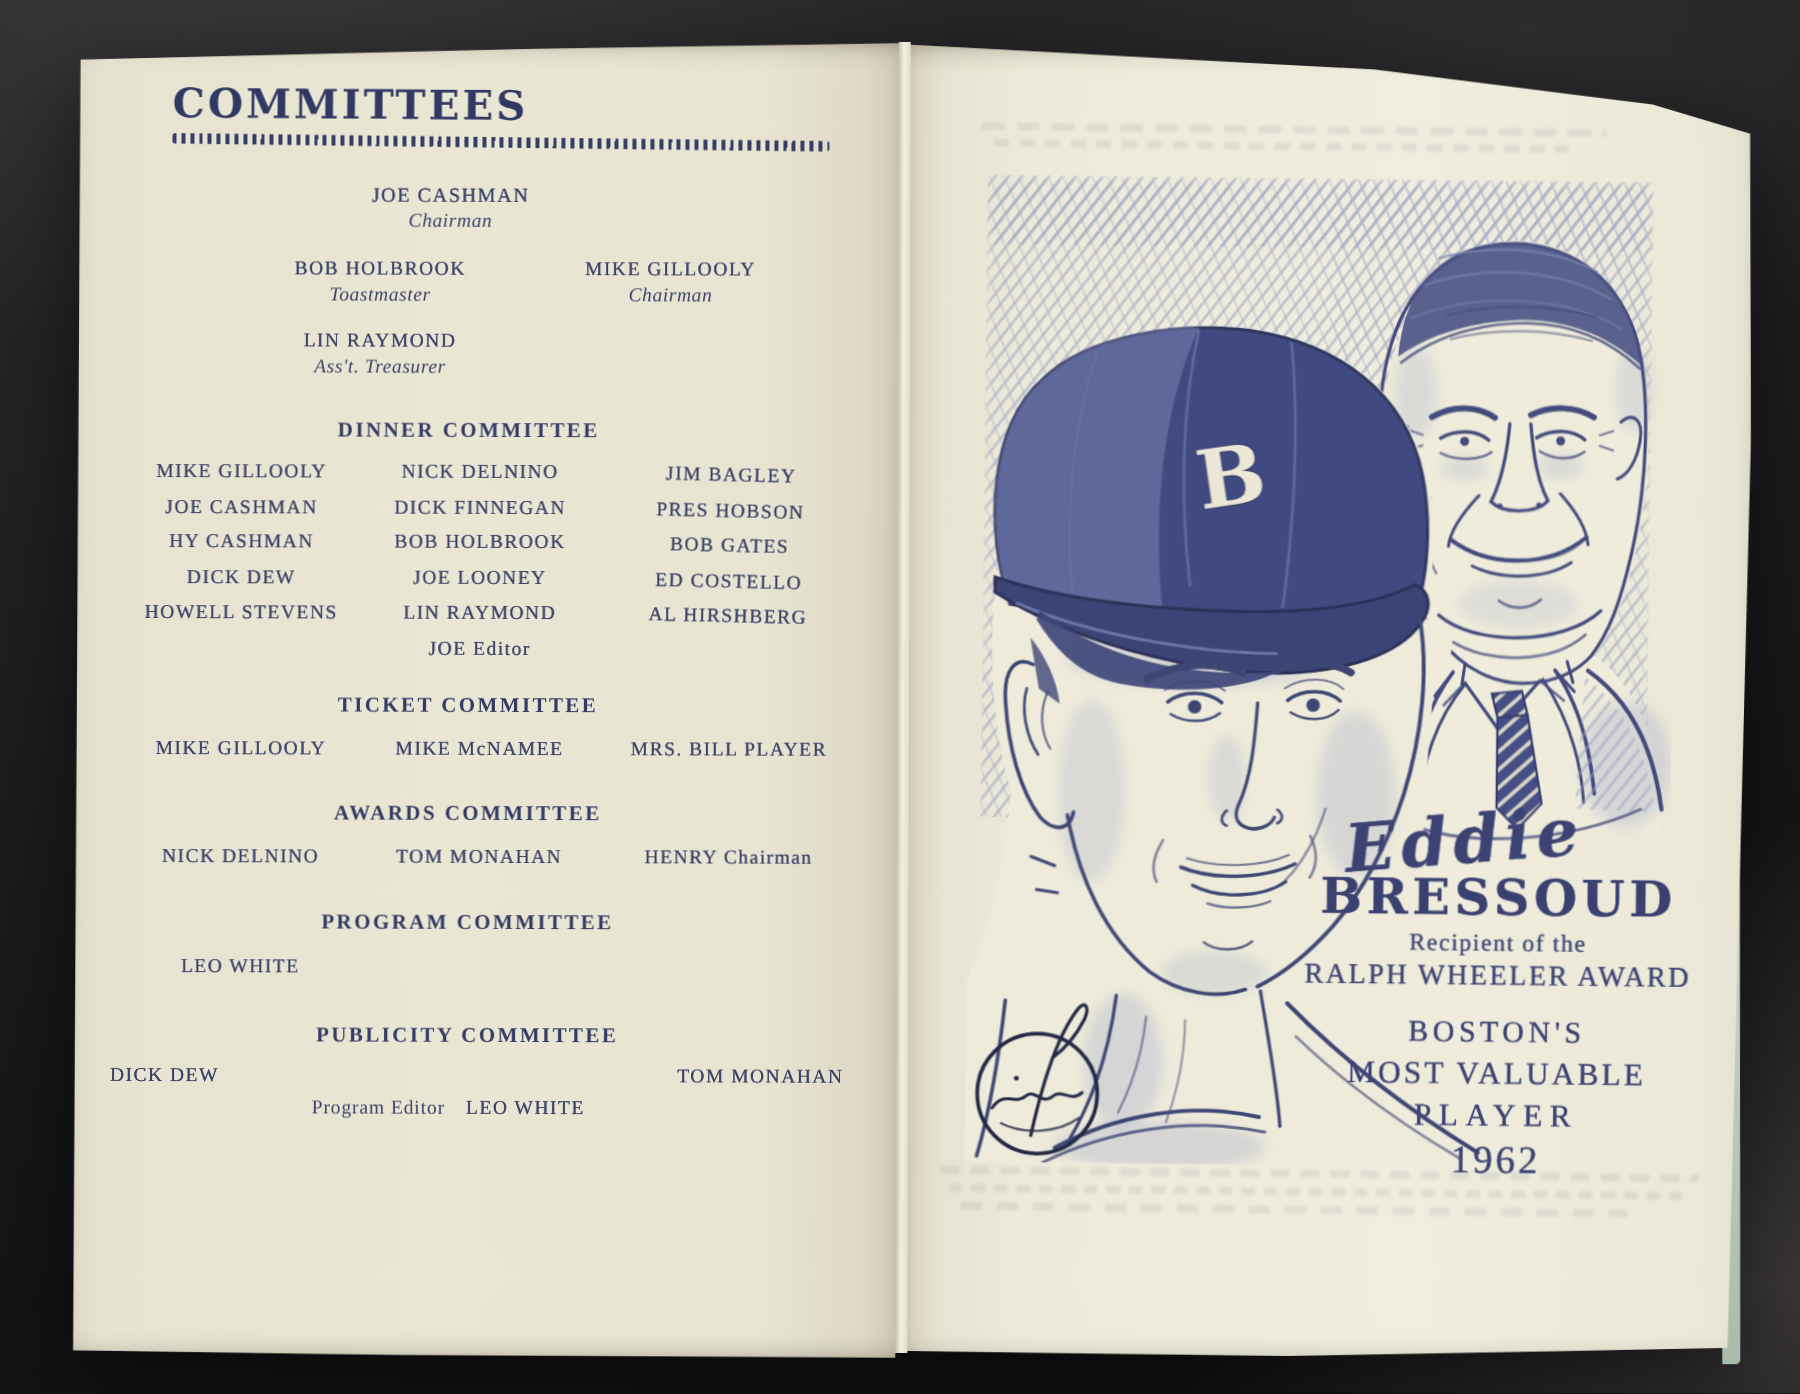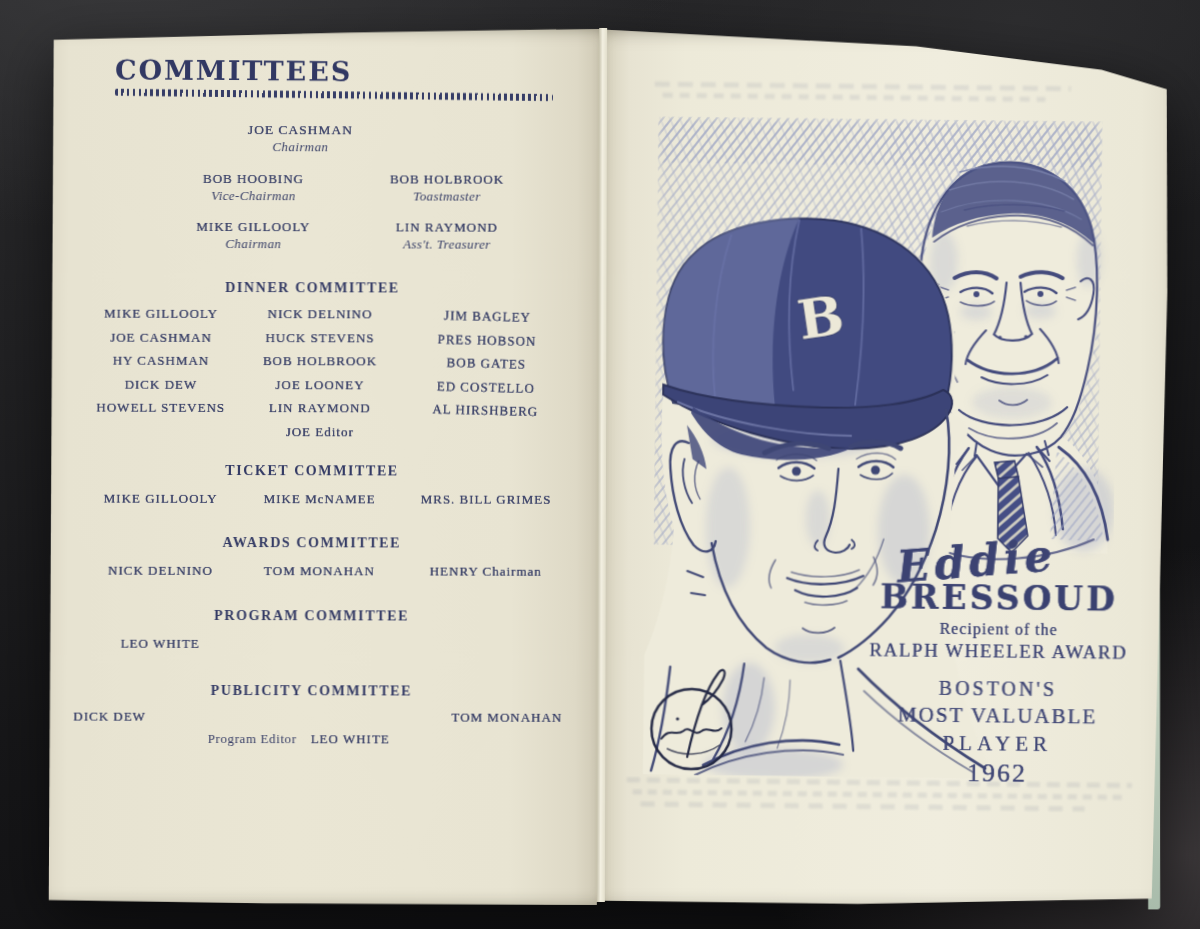--- a/index.html
+++ b/index.html
@@ -138,24 +138,20 @@
         <div class="lp-title">COMMITTEES</div>
         <div class="dotted-rule"></div>
 
         <div class="chairman">
           <div class="name">JOE CASHMAN</div>
           <div class="role">Chairman</div>
         </div>
 
         <div class="officer-grid">
           <div>
-            <div class="name">BOB HOOBING</div>
-            <div class="role">Vice-Chairman</div>
-          </div>
-          <div>
             <div class="name">BOB HOLBROOK</div>
             <div class="role">Toastmaster</div>
           </div>
           <div>
             <div class="name">MIKE GILLOOLY</div>
             <div class="role">Chairman</div>
           </div>
           <div>
             <div class="name">LIN RAYMOND</div>
             <div class="role">Ass't. Treasurer</div>
@@ -166,40 +162,40 @@
         <div class="tri-grid">
           <div>
             <span class="name">MIKE GILLOOLY</span>
             <span class="name">JOE CASHMAN</span>
             <span class="name">HY CASHMAN</span>
             <span class="name">DICK DEW</span>
             <span class="name">HOWELL STEVENS</span>
           </div>
           <div>
             <span class="name">NICK DELNINO</span>
-            <span class="name">HUCK STEVENS</span>
+            <span class="name">DICK FINNEGAN</span>
             <span class="name">BOB HOLBROOK</span>
             <span class="name">JOE LOONEY</span>
             <span class="name">LIN RAYMOND</span>
             <span class="name">JOE Editor</span>
           </div>
           <div class="col3wrap">
             <span class="name">JIM BAGLEY</span>
             <span class="name">PRES HOBSON</span>
             <span class="name">BOB GATES</span>
             <span class="name">ED COSTELLO</span>
             <span class="name">AL HIRSHBERG</span>
           </div>
         </div>
 
         <div class="sec-heading mt-ticket">TICKET COMMITTEE</div>
         <div class="tri-grid single">
           <span class="name">MIKE GILLOOLY</span>
           <span class="name">MIKE McNAMEE</span>
-          <span class="name">MRS. BILL GRIMES</span>
+          <span class="name">MRS. BILL PLAYER</span>
         </div>
 
         <div class="sec-heading mt-awards">AWARDS COMMITTEE</div>
         <div class="tri-grid single">
           <span class="name">NICK DELNINO</span>
           <span class="name">TOM MONAHAN</span>
           <span class="name">HENRY Chairman</span>
         </div>
 
         <div class="sec-heading mt-program">PROGRAM COMMITTEE</div>

